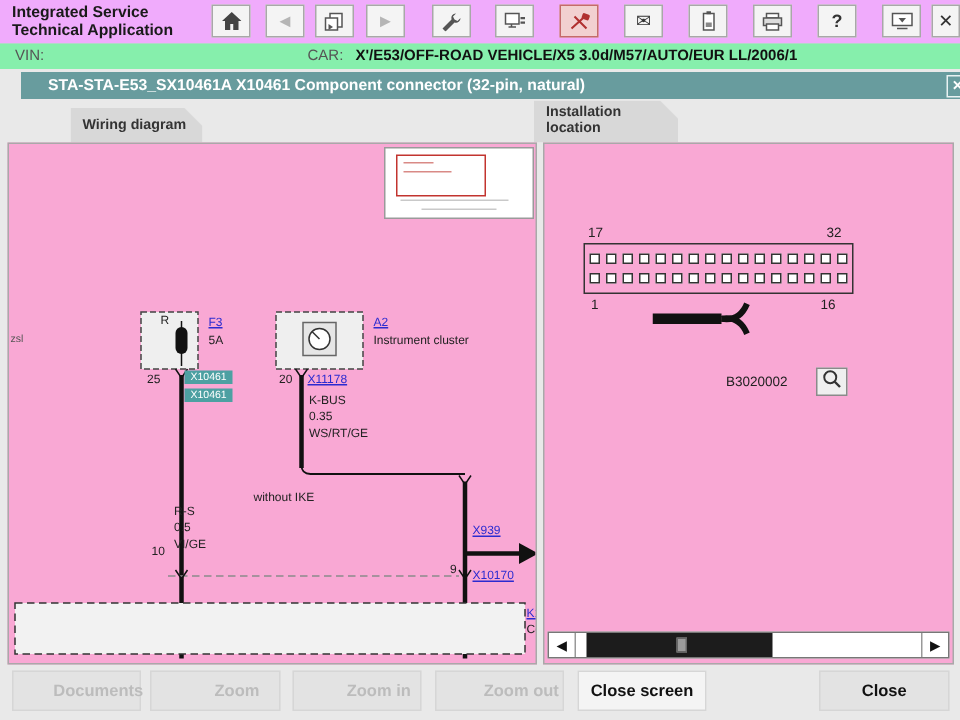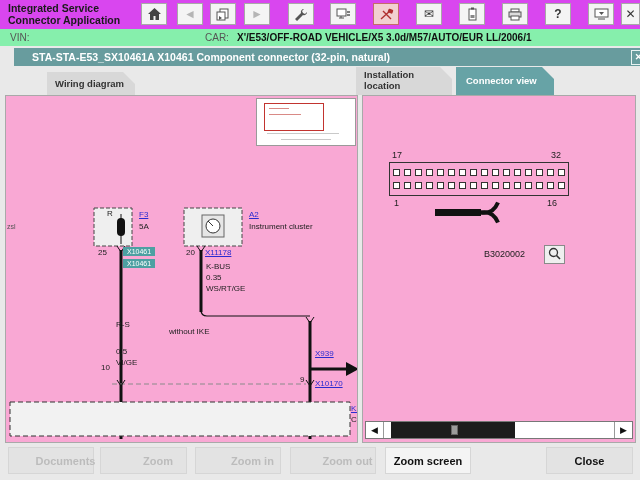--- a/index.html
+++ b/index.html
@@ -2,21 +2,21 @@
 <html><head>
 <meta charset="utf-8">
 <style>
   html,body{margin:0;padding:0;}
   body{
     width:640px;height:480px;overflow:hidden;position:relative;
     background:#e9e9e9;font-family:"Liberation Sans",sans-serif;color:#222;
     -webkit-font-smoothing:antialiased;
   }
   
-  .toolbar{position:absolute;left:0;top:0;width:640px;height:29px;background:#d946ef;border-bottom:1px solid #d2d2d2;}
+  .toolbar{position:absolute;left:0;top:0;width:640px;height:29px;background:#f0abfc;border-bottom:1px solid #d2d2d2;}
   .app-title{position:absolute;left:8px;top:2px;font-size:10.5px;font-weight:bold;line-height:1.15;color:#1a1a1a;}
   .icon-btn{position:absolute;top:3px;width:26px;height:22px;border:1px solid #a8a8a8;background:#f4f4f4;
     display:flex;align-items:center;justify-content:center;box-sizing:border-box;font-size:12px;color:#333;}
   .icon-btn.red{background:#f2d0d0;border-color:#c56a6a;color:#b03030;}
   .icon-btn .dim{color:#b5b5b5;}
   .icon-btn svg{display:block;}
   
   .vin-bar{position:absolute;left:0;top:29px;width:640px;height:17px;background:#86efac;font-size:10px;padding-left:28px;}
   .vin-label{position:absolute;left:10px;top:3px;color:#555;}
   .car-label{position:absolute;left:205px;top:3px;color:#555;}
@@ -72,21 +72,21 @@
     font-size:11px;font-weight:bold;color:#111;display:flex;align-items:center;justify-content:center;cursor:pointer;}
   .f-btn.disabled{color:#bcbcbc;cursor:default;padding-left:29px;}
   .f-btn.light{background:#f4f4f4;}
 </style>
 </head>
 <body>
 
 <div class="toolbar">
   <div class="app-title">
     <div>Integrated Service</div>
-    <div>Connector Application</div>
+    <div>Technical Application</div>
   </div>
   <div class="icon-btn" style="left:141px">
     <span>
       <svg width="13" height="12" viewBox="0 0 13 12">
           <path d="M6.5 0L0 6h2v6h3.5V8h2v4H11V6h2z" fill="#444"></path>
         </svg>
     </span>
   </div>
   <div class="icon-btn" style="left:177px">
     <span class="dim">◄</span>
@@ -177,23 +177,20 @@
     <span>✕</span>
   </span>
 </div>
 
 <div class="tab-row">
   <div class="tab tab-wiring">
     <span>Wiring diagram</span>
   </div>
   <div class="tab tab-install">
     <span>Installation location</span>
-  </div>
-  <div class="tab active tab-connector">
-    <span>Connector view</span>
   </div>
 </div>
 
 <div class="content">
 
   <div class="panel diagram-panel">
     <svg width="351" height="346" viewBox="0 0 351 346" style="position:absolute;left:0;top:0">
 
       <rect x="88" y="112" width="38" height="38" fill="#efefef" stroke="#444" stroke-dasharray="4 2"></rect>
       <line x1="115" y1="118" x2="115" y2="148" stroke="#111" stroke-width="1"></line>
@@ -242,21 +239,21 @@
 
     <span class="abs lnk" style="left:243px;top:114px">A2</span>
     <span class="abs lbl" style="left:243px;top:126px">Instrument cluster</span>
     <span class="abs num" style="left:180px;top:152px">20</span>
     <span class="abs lnk" style="left:199px;top:152px">X11178</span>
 
     <span class="abs lbl" style="left:200px;top:166px">K-BUS</span>
     <span class="abs lbl" style="left:200px;top:177px">0.35</span>
     <span class="abs lbl" style="left:200px;top:188px">WS/RT/GE</span>
 
-    <span class="abs lbl" style="left:110px;top:224px">R-S</span>
+    <span class="abs lbl" style="left:110px;top:240px">R-S</span>
     <span class="abs lbl" style="left:110px;top:251px">0.5</span>
     <span class="abs lbl" style="left:110px;top:262px">VI/GE</span>
 
     <span class="abs lbl" style="left:163px;top:231px">without IKE</span>
     <span class="abs lnk" style="left:309px;top:253px">X939</span>
 
     <span class="abs num" style="left:95px;top:267px">10</span>
     <span class="abs num" style="left:294px;top:279px">9</span>
     <span class="abs lnk" style="left:309px;top:283px">X10170</span>
 
@@ -349,18 +346,18 @@
   <div class="f-btn disabled" style="left:100px;width:87px">
       <span>Zoom</span>
     </div>
   <div class="f-btn disabled" style="left:195px;width:86px">
       <span>Zoom in</span>
     </div>
   <div class="f-btn disabled" style="left:290px;width:86px">
       <span>Zoom out</span>
     </div>
   <div class="f-btn light" style="left:385px;width:86px">
-      <span>Zoom screen</span>
+      <span>Close screen</span>
     </div>
   <div class="f-btn" style="left:546px;width:87px">
       <span>Close</span>
     </div>
 </div>
 
 </body></html>

